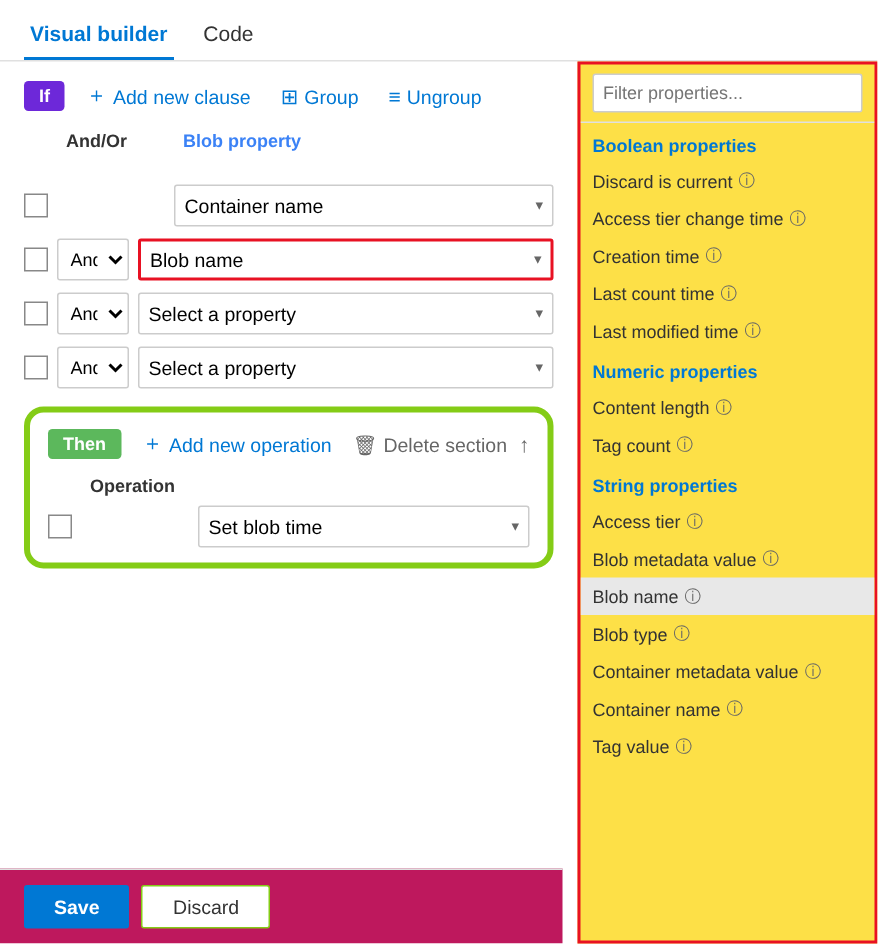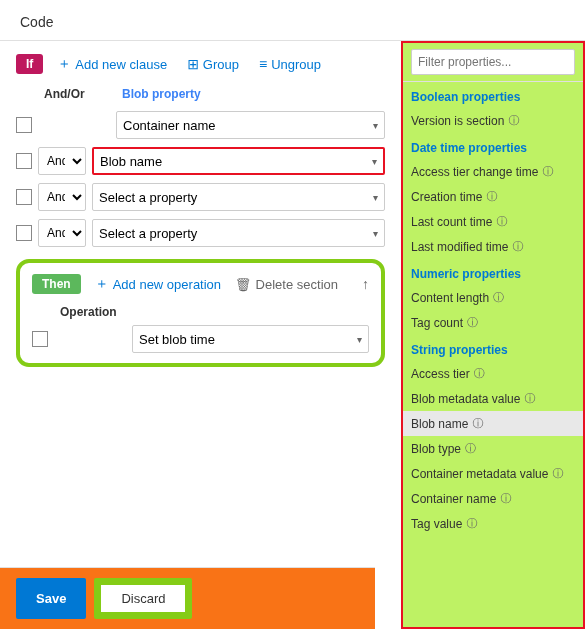--- a/index.html
+++ b/index.html
@@ -49,21 +49,21 @@
     }
 
     
     .section-header {
       display: flex;
       align-items: center;
       gap: 8px;
       margin-bottom: 12px;
     }
     .if-badge {
-      background: #be185d;
+      background: #6d28d9;
       color: #fff;
       font-size: 12px;
       font-weight: 600;
       padding: 3px 10px;
       border-radius: 3px;
     }
     .then-badge {
       background: #5cb85c;
       color: #fff;
       font-size: 12px;
@@ -83,21 +83,21 @@
       border: none;
       padding: 2px 6px;
     }
     .action-btn .icon { font-size: 14px; }
 
     
     .col-headers {
       display: flex;
       align-items: flex-start;
       gap: 6px;
-      margin-bottom: 10px;
+      margin-bottom: 22px;
       padding-left: 28px;
     }
     .col-and-or { width: 72px; font-size: 12px; color: #333; font-weight: 600; }
     .col-blob-prop { flex: 1; font-size: 12px; color: #3b82f6; font-weight: 600; }
 
     
     .condition-row {
       display: flex;
       align-items: center;
       gap: 6px;
@@ -185,48 +185,48 @@
 
     
     .bottom-bar {
       position: absolute;
       bottom: 0;
       left: 0;
       width: 375px;
       padding: 10px 16px;
       display: flex;
       gap: 8px;
-      background: #f97316;
+      background: #be185d;
       border-top: 1px solid #e0e0e0;
     }
     .save-btn {
       background: #0078d4;
       color: #fff;
       border: none;
       border-radius: 2px;
       padding: 6px 20px;
       font-size: 13px;
       cursor: pointer;
       font-weight: 600;
     }
     .discard-btn {
       background: #fff;
       color: #333;
-      border: 7px solid #84cc16;
+      border: 1px solid #84cc16;
       border-radius: 2px;
       padding: 6px 20px;
       font-size: 13px;
       cursor: pointer;
     }
 
     
     .right-panel {
-      width: 184px;
+      width: 200px;
       border: 2px solid #e81123;
-      background: #bef264;
+      background: #fde047;
       overflow-y: auto;
       flex-shrink: 0;
       position: relative;
     }
     .filter-input-wrap {
       padding: 6px 8px;
       border-bottom: 1px solid #e0e0e0;
     }
     .filter-input {
       width: 100%;
@@ -257,20 +257,21 @@
       color: #666;
       font-size: 11px;
       cursor: pointer;
       flex-shrink: 0;
     }
   </style>
 </head>
 <body>
 
 <div class="tabs">
+  <div class="tab active">Visual builder</div>
   <div class="tab">Code</div>
 </div>
 
 <div class="main-layout">
 
   <div class="left-panel">
 
     <div class="section-header">
       <span class="if-badge">If</span>
       <button class="action-btn">
@@ -373,24 +374,23 @@
   </div>
 
   <div class="right-panel">
     <div class="filter-input-wrap">
       <input class="filter-input" type="text" placeholder="Filter properties..." style="">
     </div>
 
     <div id="categories-container">
         <div class="prop-category">Boolean properties</div>
         <div class="prop-item">
-          <span>Version is section</span>
-          <span class="info-icon">ⓘ</span>
-        </div>
-        <div class="prop-category">Date time properties</div>
+          <span>Discard is current</span>
+          <span class="info-icon">ⓘ</span>
+        </div>
         <div class="prop-item">
           <span>Access tier change time</span>
           <span class="info-icon">ⓘ</span>
         </div>
         <div class="prop-item">
           <span>Creation time</span>
           <span class="info-icon">ⓘ</span>
         </div>
         <div class="prop-item">
           <span>Last count time</span>

